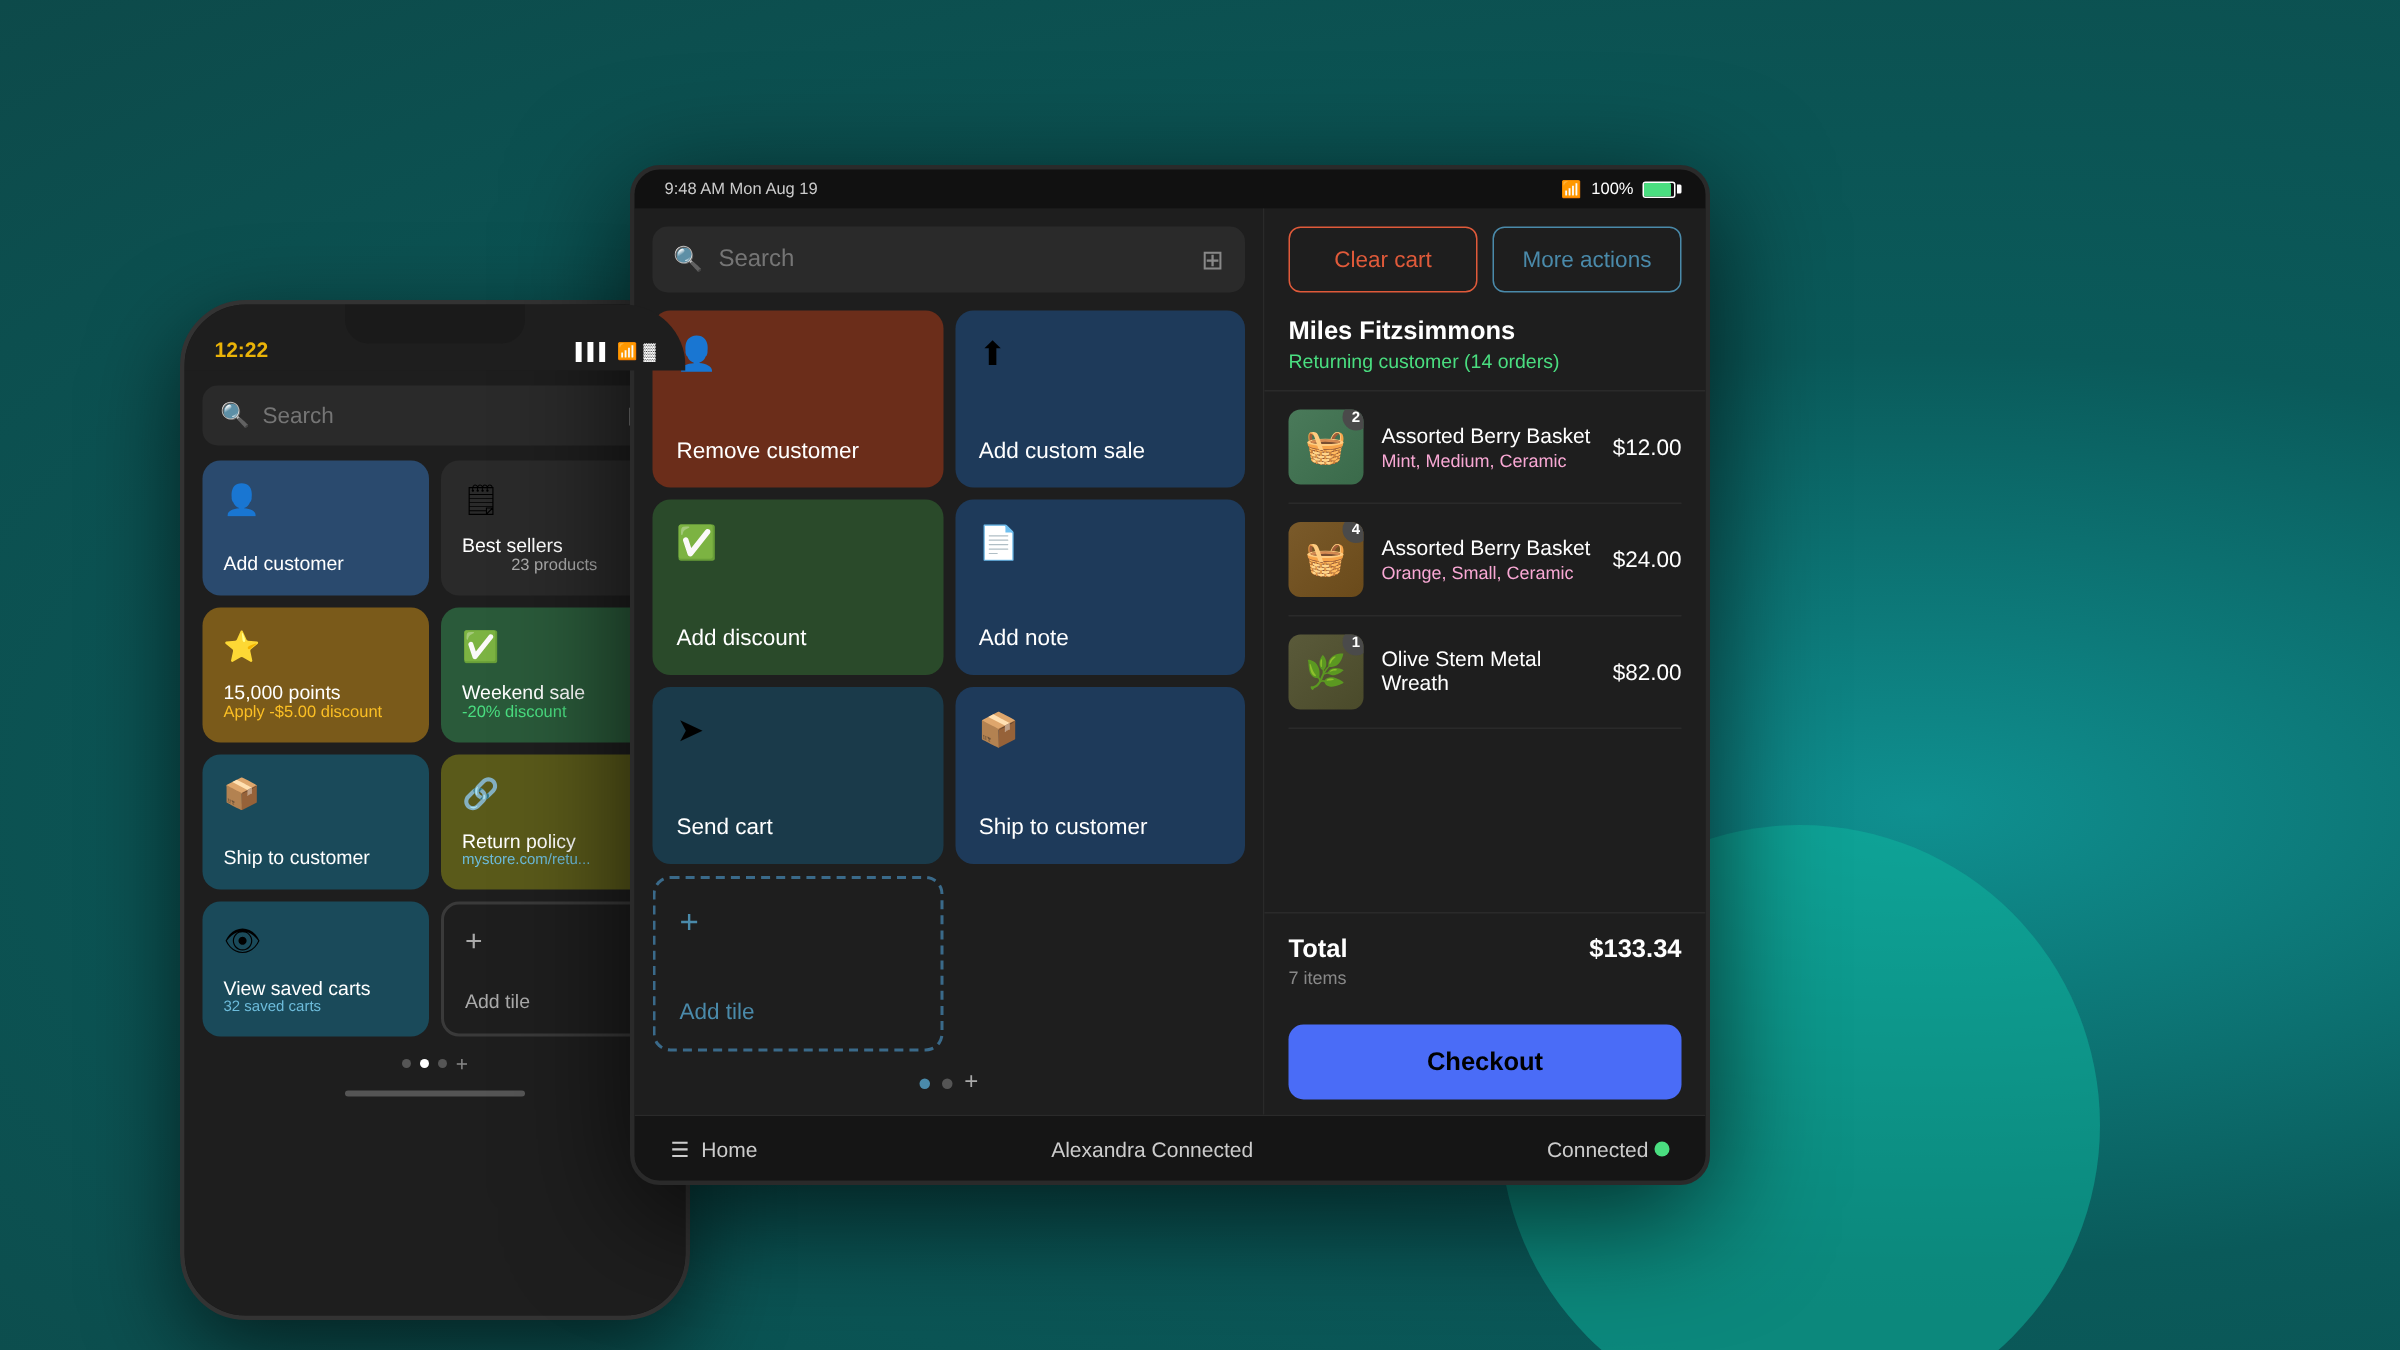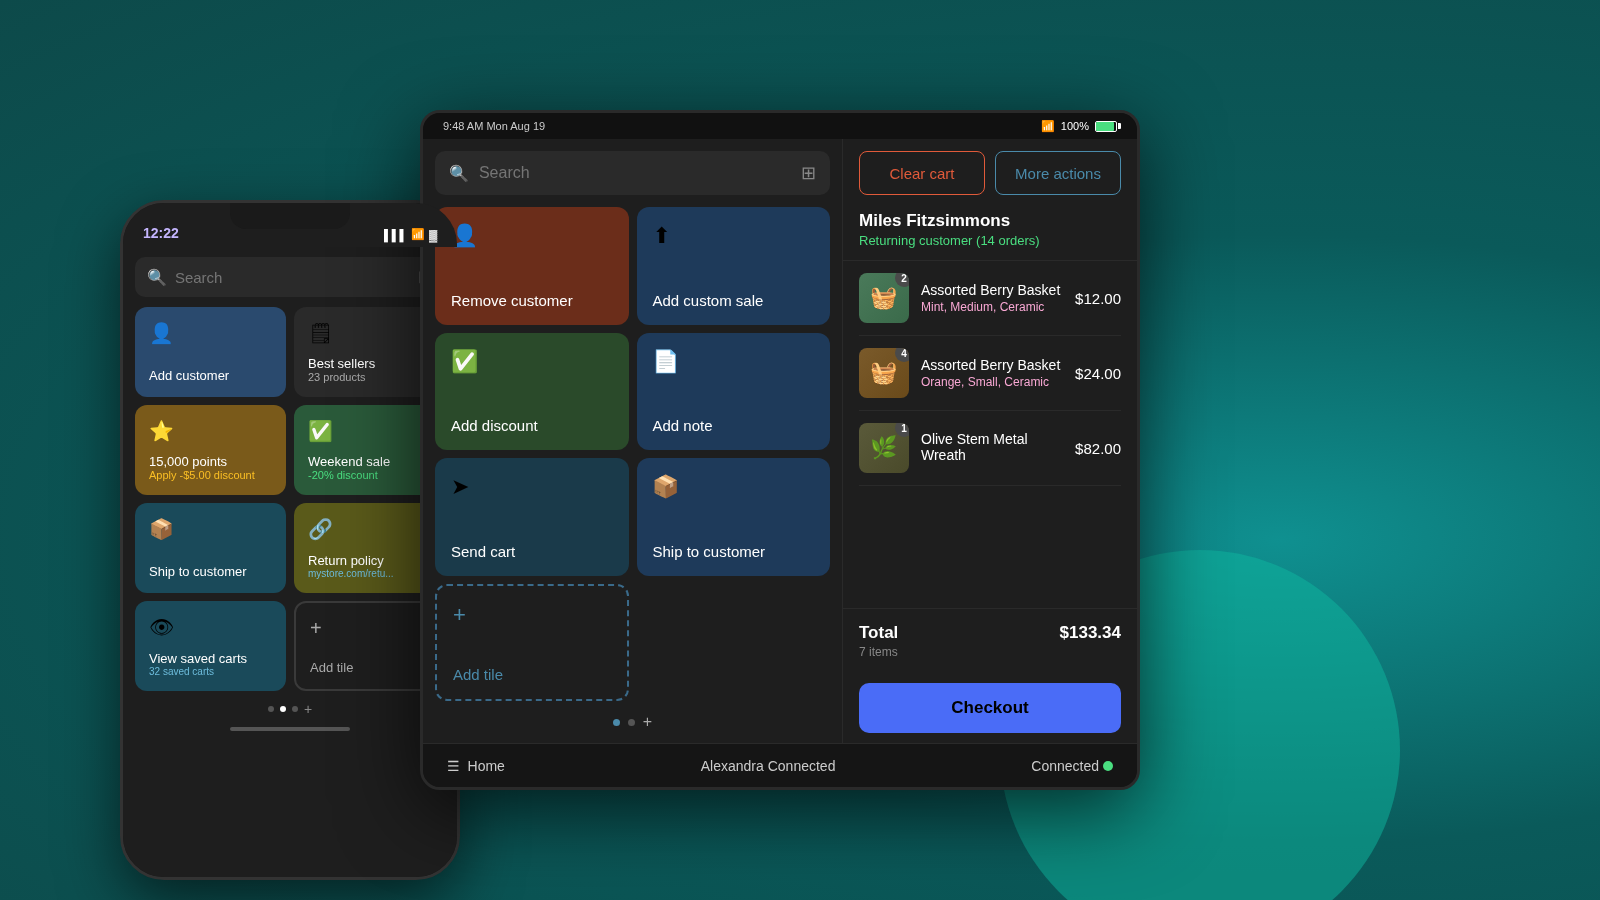--- a/index.html
+++ b/index.html
@@ -74,21 +74,21 @@
       align-items: flex-end;
       padding: 0 20px 6px;
       justify-content: space-between;
       position: relative;
       z-index: 5;
     }
 
     .phone-time {
       font-size: 14px;
       font-weight: 600;
-      color: #c4b5fd;
+      color: #eab308;
     }
 
     .phone-status-icons {
       display: flex;
       align-items: center;
       gap: 4px;
       color: #fff;
       font-size: 11px;
     }
 
@@ -143,20 +143,21 @@
 
     .phone-tile .tile-label {
       font-size: 13px;
       font-weight: 500;
       color: #fff;
     }
 
     .phone-tile .tile-sublabel {
       font-size: 11px;
       color: #aaa;
+      text-align: center;
     }
 
     .tile-blue { background: #2a4a6e; }
     .tile-dark { background: #2a2a2a; }
     .tile-gold { background: #7a5a1a; }
     .tile-green { background: #2a5a3a; }
     .tile-teal { background: #1a4a5a; }
     .tile-olive { background: #5a5a1a; }
     .tile-add { background: #1e1e1e; border: 2px solid #3a3a3a; }
 

